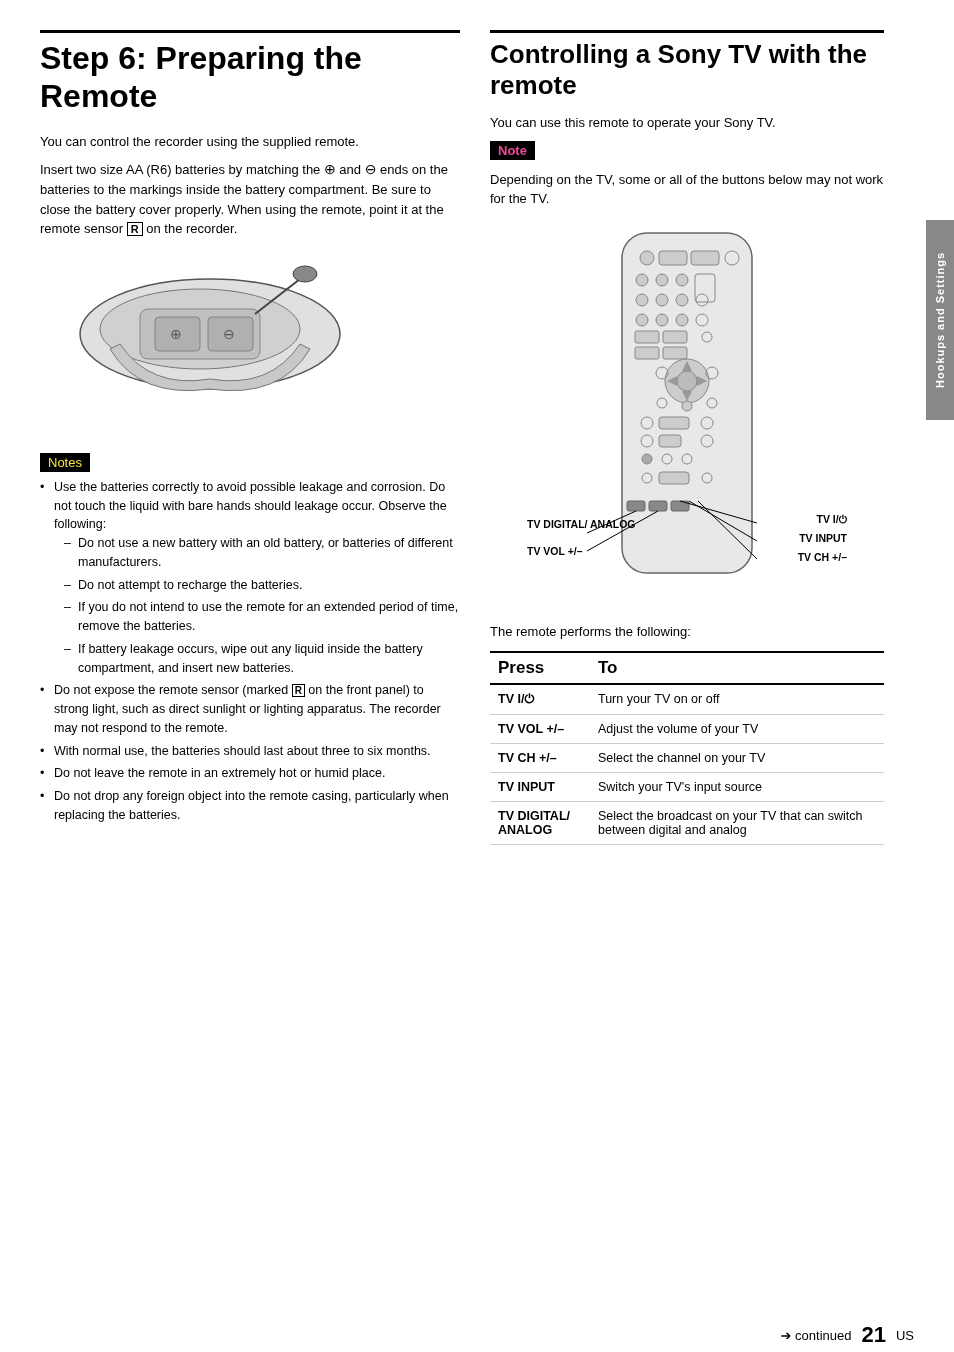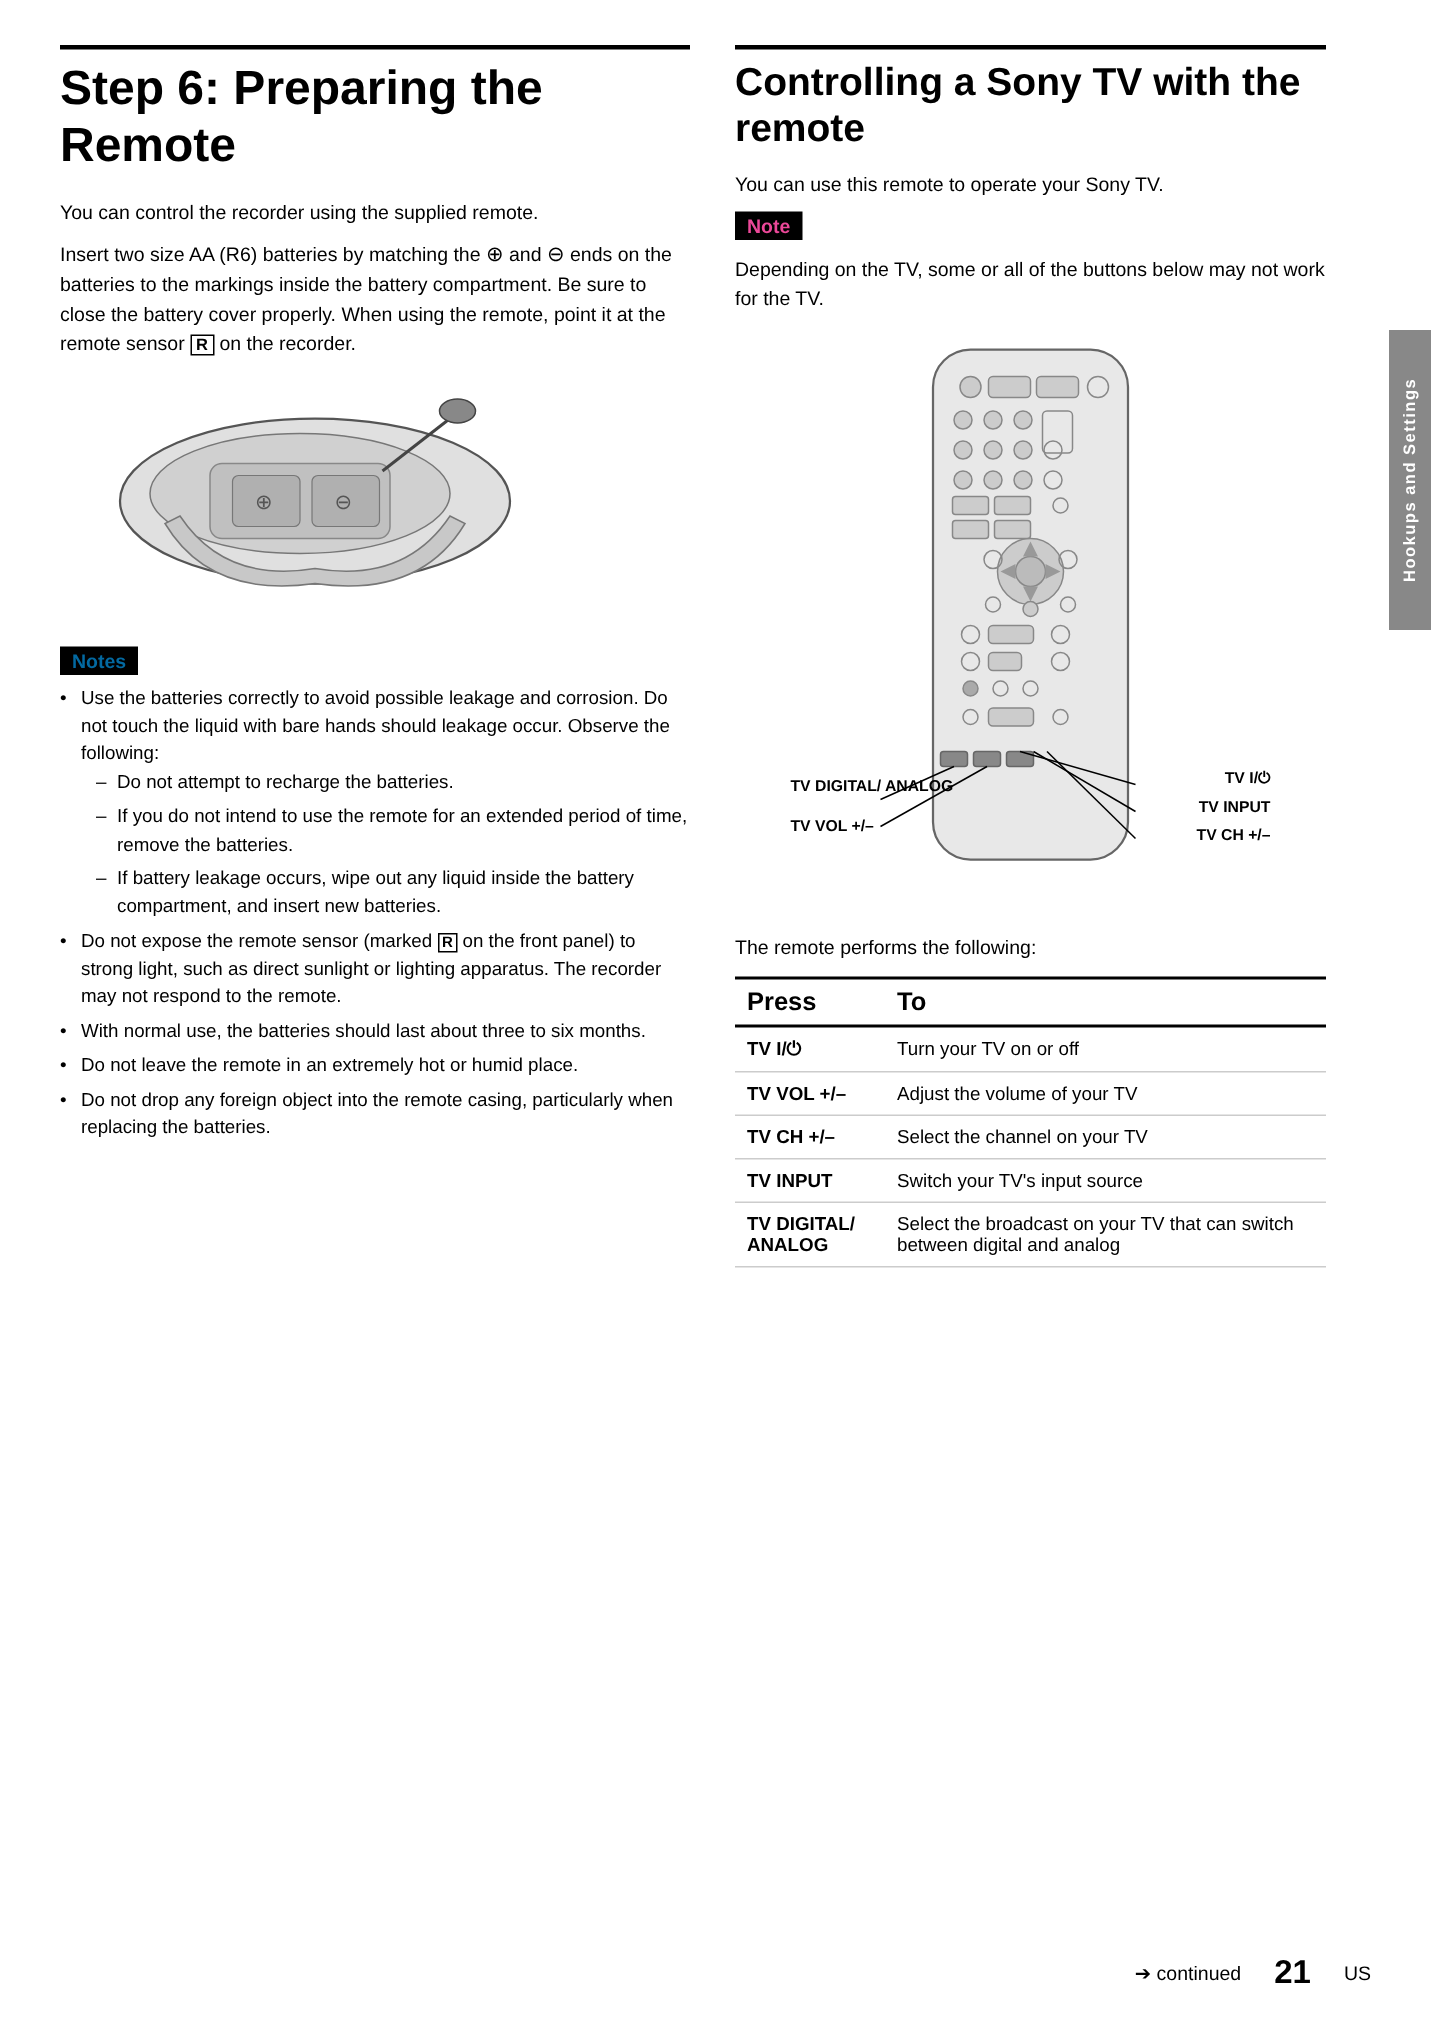--- a/index.html
+++ b/index.html
@@ -75,27 +75,27 @@
     }
     
     .body-text {
       font-size: 13px;
       line-height: 1.5;
       margin-bottom: 8px;
     }
     
     .notes-box {
       background: #000;
-      color: #0369a1;
-      font-weight: bold;
+      color: #fde047;
+      font-weight: normal;
       font-size: 13px;
       display: inline-block;
       padding: 2px 8px;
       margin-bottom: 6px;
-      margin-top: 2px;
+      margin-top: 24px;
     }
     .note-box-right {
       background: #000;
       color: #ec4899;
       font-weight: bold;
       font-size: 13px;
       display: inline-block;
       padding: 2px 8px;
       margin-bottom: 6px;
     }
@@ -160,25 +160,25 @@
       white-space: nowrap;
       width: 100px;
     }
     .function-table .first-row td {
       border-top: 1px solid #000;
     }
 
     
     .page-footer {
       position: absolute;
-      bottom: 24px;
+      bottom: 4px;
       right: 40px;
       display: flex;
       align-items: center;
-      gap: 22px;
+      gap: 10px;
       font-size: 13px;
       text-align: right;
     }
     .continued-arrow {
       font-size: 13px;
     }
     .page-number {
       font-size: 22px;
       font-weight: bold;
     }
@@ -230,20 +230,21 @@
         </svg>
       </div>
 
       <div>
         <span class="notes-box">Notes</span>
       </div>
       <ul class="notes-list">
         <li>
           Use the batteries correctly to avoid possible leakage and corrosion. Do not touch the liquid with bare hands should leakage occur. Observe the following:
           <ul class="sub-list notes-list">
+            <li>Do not use a new battery with an old battery, or batteries of different manufacturers.</li>
             <li>Do not attempt to recharge the batteries.</li>
             <li>If you do not intend to use the remote for an extended period of time, remove the batteries.</li>
             <li>If battery leakage occurs, wipe out any liquid inside the battery compartment, and insert new batteries.</li>
           </ul>
         </li>
         <li>
           Do not expose the remote sensor (marked <span style="border:1px solid #000; padding:0 2px; font-size:10px; font-weight:bold;">R</span> on the front panel) to strong light, such as direct sunlight or lighting apparatus. The recorder may not respond to the remote.
         </li>
         <li>With normal use, the batteries should last about three to six months.</li>
         <li>Do not leave the remote in an extremely hot or humid place.</li>

